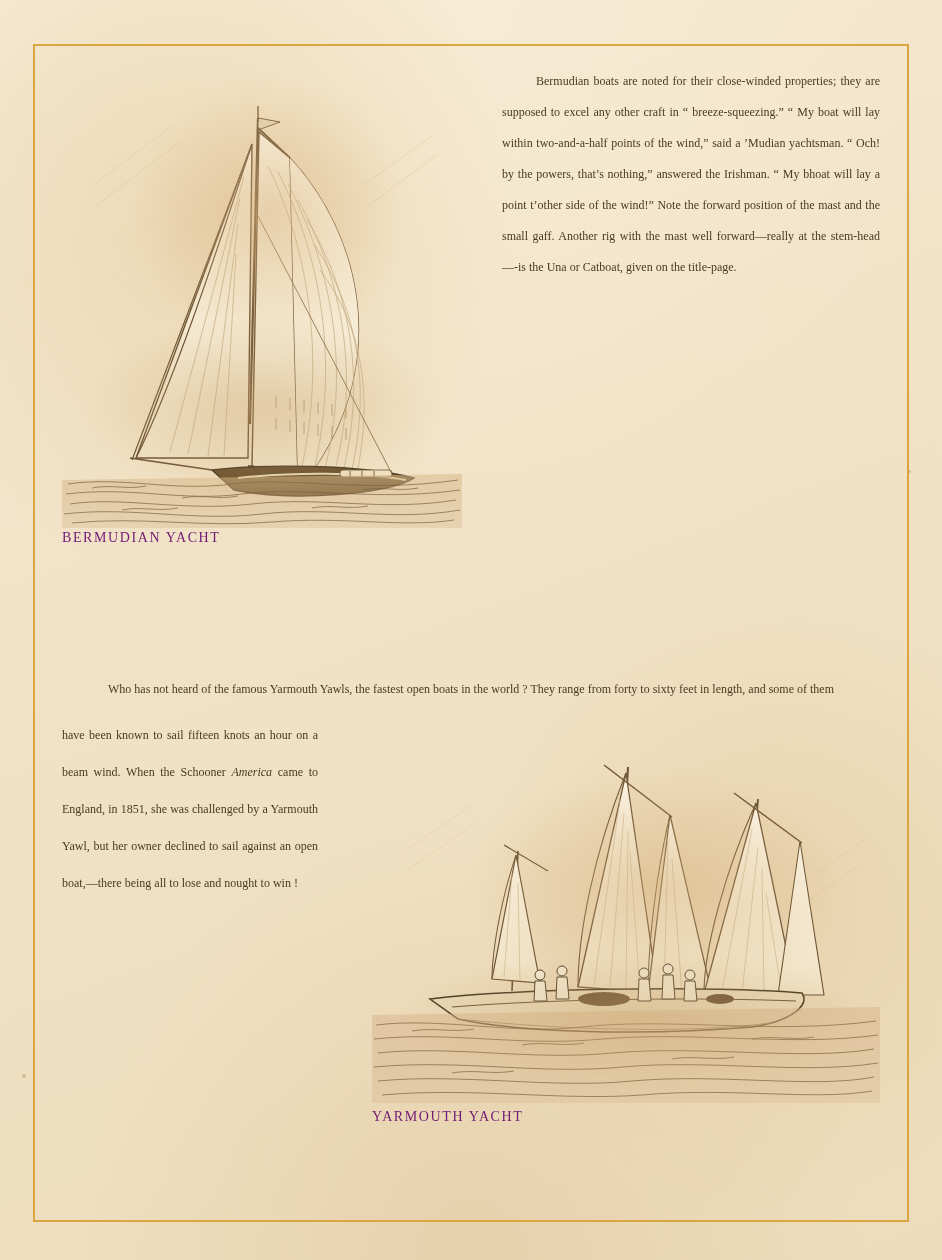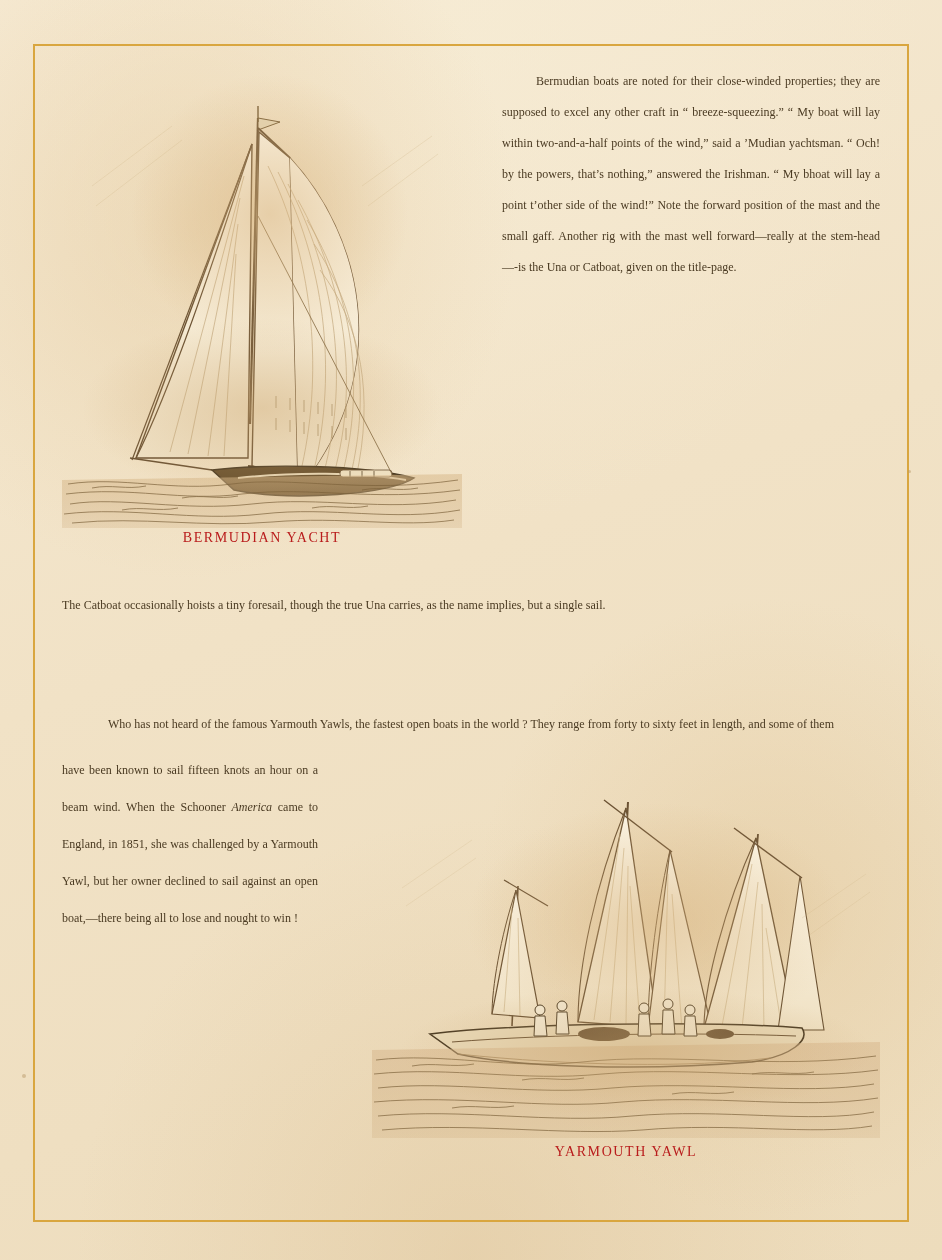--- a/index.html
+++ b/index.html
@@ -56,24 +56,23 @@
   
   .txt {
     color: #4a3a22;
     font-size: 12px;
     line-height: 31px;
     text-align: justify;
     text-justify: inter-word;
   }
   .txt.indent { text-indent: 34px; }
   .caption {
-    text-align: center;
     font-size: 14px;
     letter-spacing: 1.6px;
-    color: #b91c1c;
+    color: #701a75;
     font-family: "Liberation Serif", serif;
   }
   
   .sec1 { position: relative; height: 520px; }
   .fig1 {
     position: absolute;
     left: 0;
     top: 0;
     width: 400px;
     height: 500px;
@@ -248,23 +247,20 @@
           </svg>
         </div>
         <figcaption class="caption cap">BERMUDIAN YACHT</figcaption>
       </figure>
 
       <div class="col1">
         <p class="txt indent" style="margin:0;">Bermudian boats are noted for their close-winded properties; they are supposed to excel any other craft in “ breeze-squeezing.”  “ My boat will lay within two-and-a-half points of the wind,” said a ’Mudian yachtsman.  “ Och! by the powers, that’s nothing,” answered the Irishman.  “ My bhoat will lay a point t’other side of the wind!”  Note the forward position of the mast and the small gaff.   Another rig with the mast well forward—really at the stem-head—-is the Una or Catboat, given on the title-page.</p>
       </div>
     </div>
 
-    <div class="wrapup">
-      <p class="txt" style="margin:0;">The Catboat occasionally hoists a tiny foresail, though the true Una carries, as the name implies, but a single sail.</p>
-    </div>
 
     <div class="sec2">
       <div class="sec2-lead">
         <p class="txt indent" style="margin:12px;">Who has not heard of the famous Yarmouth Yawls, the fastest open boats in the world ?   They range from forty to sixty feet in length, and some of them</p>
       </div>
 
       <div class="sec2-body">
         <div class="col2">
           <p class="txt" style="margin:0;"><span>have been known to sail fifteen knots an hour on a beam wind.  When the Schooner </span><em>America</em><span> came to England, in 1851, she was challenged by a Yarmouth Yawl, but her owner declined to sail against an open boat,—there being all to lose and nought to win !</span></p>
         </div>
@@ -362,21 +358,21 @@
               </g>
 
               <g stroke="#cbb183" stroke-width="0.5" opacity="0.45">
                 <line x1="30" y1="110" x2="100" y2="62"></line>
                 <line x1="34" y1="128" x2="104" y2="80"></line>
                 <line x1="430" y1="140" x2="494" y2="96"></line>
                 <line x1="436" y1="158" x2="498" y2="114"></line>
               </g>
             </svg>
           </div>
-          <figcaption class="caption cap">YARMOUTH YAWL</figcaption>
+          <figcaption class="caption cap">YARMOUTH YACHT</figcaption>
         </figure>
       </div>
     </div>
   </div>
 
   <div class="speck" style="left:22px;top:1074px;width:4px;height:4px;"></div>
   <div class="speck" style="left:908px;top:470px;width:3px;height:3px;"></div>
 </div>
 
 </body></html>

